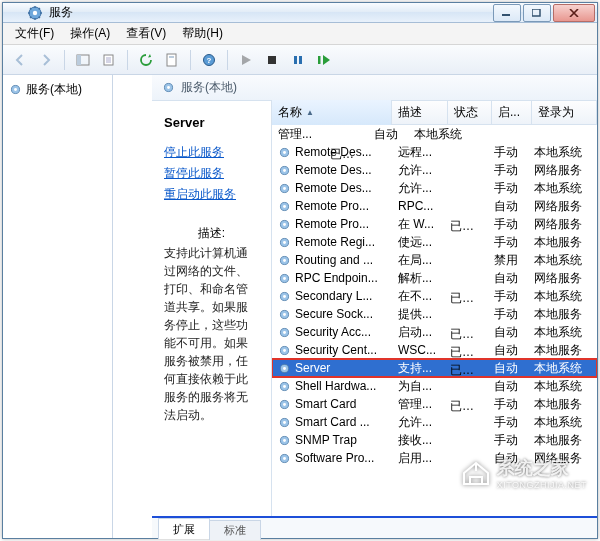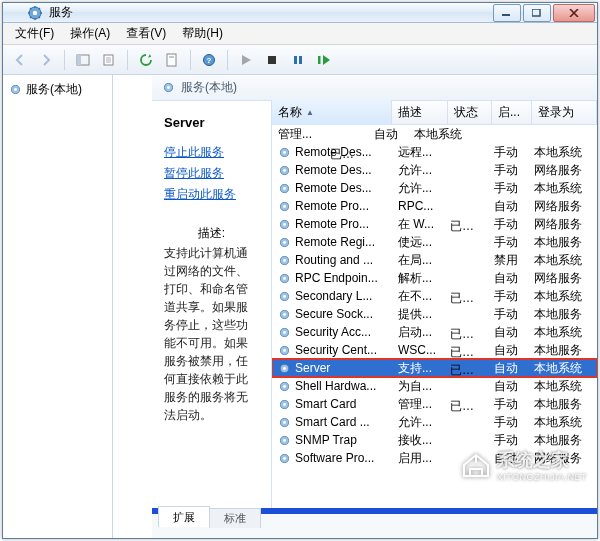--- a/index.html
+++ b/index.html
@@ -53,21 +53,21 @@
 .row .cell { padding: 0 6px; overflow: hidden; white-space: nowrap; text-overflow: ellipsis; }
 .row .cell.name { width: 120px; display: flex; align-items: center; gap: 4px; }
 .row .cell.desc { width: 52px; }
 .row .cell.status { width: 44px; margin-top: 40px; }
 .row .cell.start { width: 40px; }
 .row .cell.logon { flex: 1; }
 .gearicon { width: 13px; height: 13px; flex-shrink: 0; }
 
 .row.highlighted { outline: 2px solid #e0342a; outline-offset: -1px; }
 
-.tabs { height: 22px; border-top: 6px solid #1d4ed8; display: flex; align-items: flex-end; padding: 12px 6px; background: #f6f9fc; }
+.tabs { height: 22px; border-top: 2px solid #1d4ed8; display: flex; align-items: flex-end; padding: 0 6px; background: #f6f9fc; }
 .tab { padding: 3px 14px 2px; border: 1px solid #c9d6e6; border-bottom: none; background: #fff; margin-right: -1px; font-size: 11px; cursor: default; position: relative; top: 1px; }
 .tab.active { background: #fff; z-index: 1; }
 .tab:not(.active) { background: #eef2f7; color: #555; top: 2px; padding-top: 2px; }
 
 .watermark { position: absolute; right: 10px; bottom: 26px; color: rgba(255,255,255,.85); font-size: 13px; text-shadow: 0 0 3px rgba(0,0,0,.6); display: flex; align-items: center; gap: 6px; pointer-events: none; }
 .watermark svg { filter: drop-shadow(0 0 2px rgba(0,0,0,.5)); }
 
 svg { display: block; }
 </style>
 </head>

